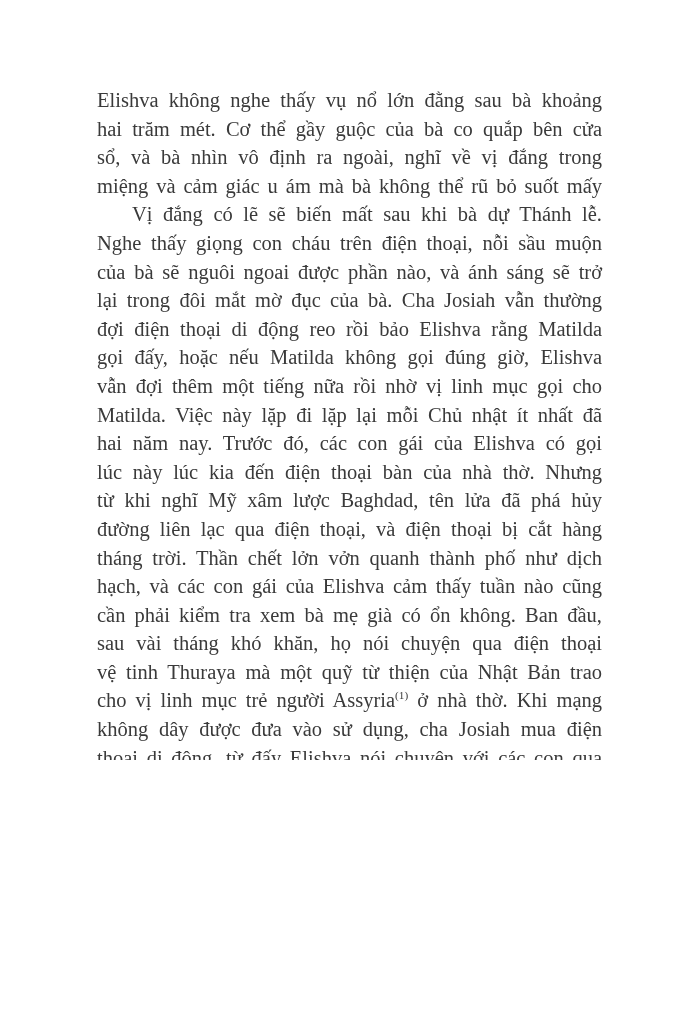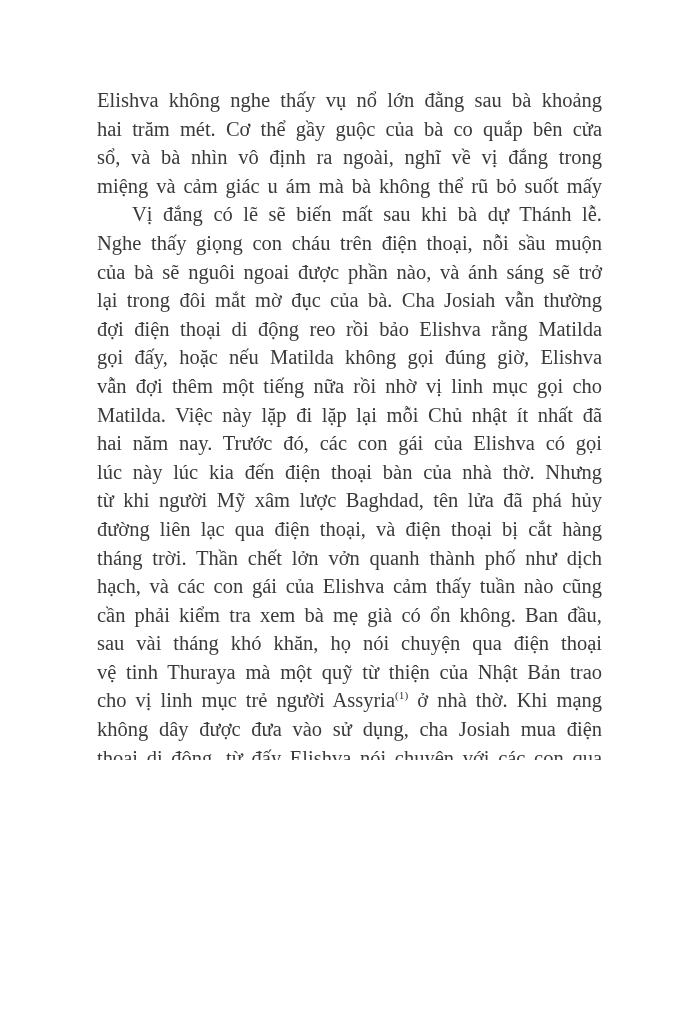--- a/index.html
+++ b/index.html
@@ -88,21 +88,21 @@
       <div class="text-line indent-first">Vị đắng có lẽ sẽ biến mất sau khi bà dự Thánh lễ.</div>
       <div class="text-line">Nghe thấy giọng con cháu trên điện thoại, nỗi sầu muộn</div>
       <div class="text-line">của bà sẽ nguôi ngoai được phần nào, và ánh sáng sẽ trở</div>
       <div class="text-line">lại trong đôi mắt mờ đục của bà. Cha Josiah vẫn thường</div>
       <div class="text-line">đợi điện thoại di động reo rồi bảo Elishva rằng Matilda</div>
       <div class="text-line">gọi đấy, hoặc nếu Matilda không gọi đúng giờ, Elishva</div>
       <div class="text-line">vẫn đợi thêm một tiếng nữa rồi nhờ vị linh mục gọi cho</div>
       <div class="text-line">Matilda. Việc này lặp đi lặp lại mỗi Chủ nhật ít nhất đã</div>
       <div class="text-line">hai năm nay. Trước đó, các con gái của Elishva có gọi</div>
       <div class="text-line">lúc này lúc kia đến điện thoại bàn của nhà thờ. Nhưng</div>
-      <div class="text-line">từ khi người Mỹ xâm lược Baghdad, tên lửa đã phá hủy</div>
+      <div class="text-line">từ khi nghĩ Mỹ xâm lược Baghdad, tên lửa đã phá hủy</div>
       <div class="text-line">đường liên lạc qua điện thoại, và điện thoại bị cắt hàng</div>
       <div class="text-line">tháng trời. Thần chết lởn vởn quanh thành phố như dịch</div>
       <div class="text-line">hạch, và các con gái của Elishva cảm thấy tuần nào cũng</div>
       <div class="text-line">cần phải kiểm tra xem bà mẹ già có ổn không. Ban đầu,</div>
       <div class="text-line">sau vài tháng khó khăn, họ nói chuyện qua điện thoại</div>
       <div class="text-line">vệ tinh Thuraya mà một quỹ từ thiện của Nhật Bản trao</div>
       <div class="text-line">cho vị linh mục trẻ người Assyria<sup>(1)</sup> ở nhà thờ. Khi mạng</div>
       <div class="text-line">không dây được đưa vào sử dụng, cha Josiah mua điện</div>
       <div class="text-line">thoại di động, từ đấy Elishva nói chuyện với các con qua</div>
     </div>

